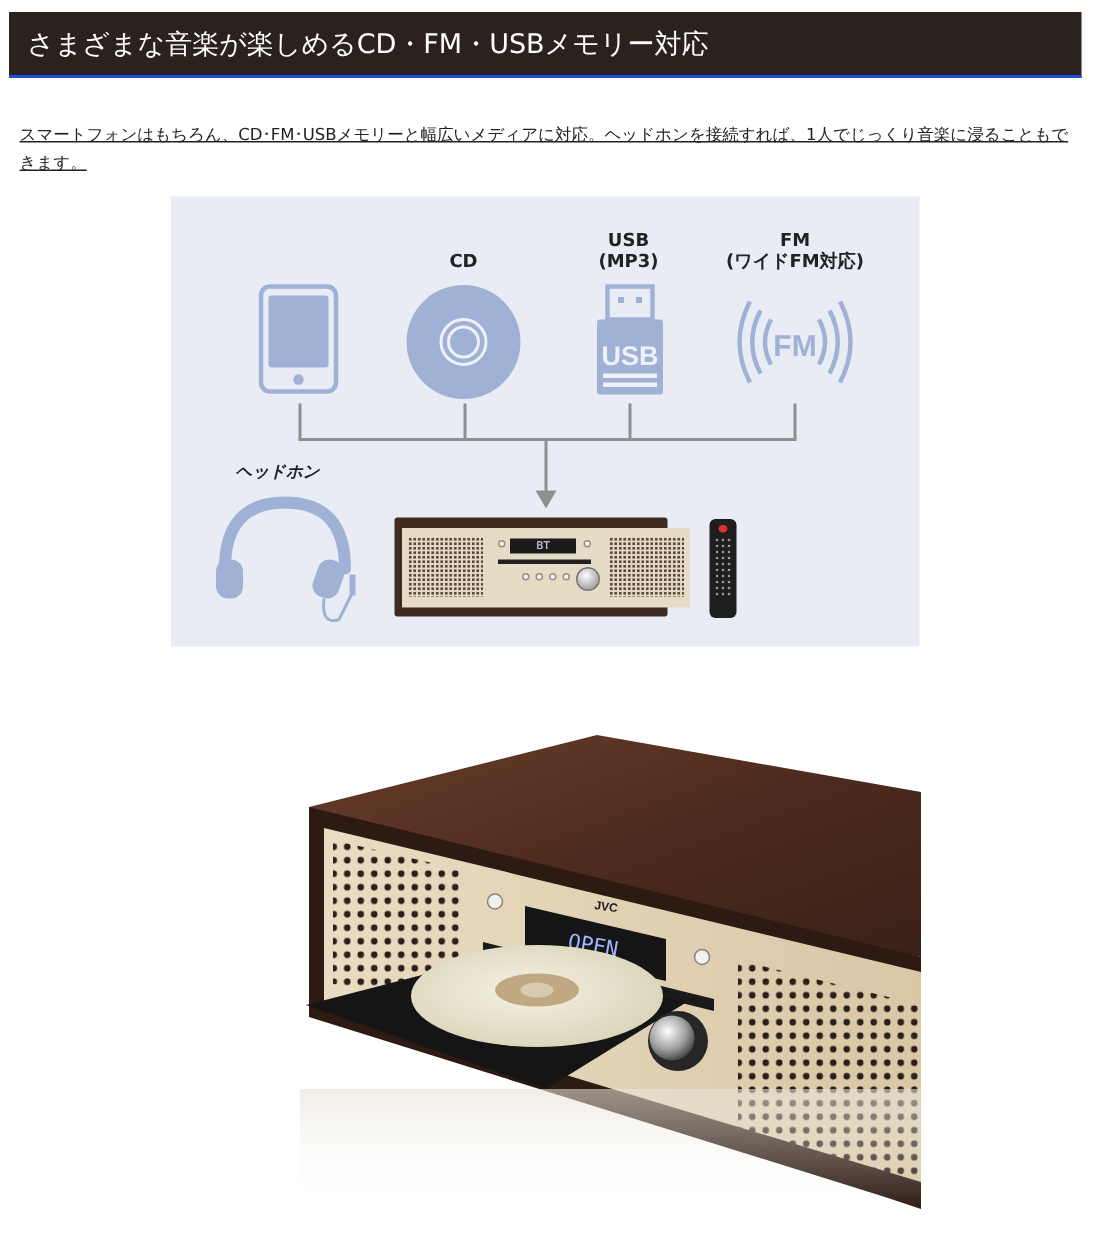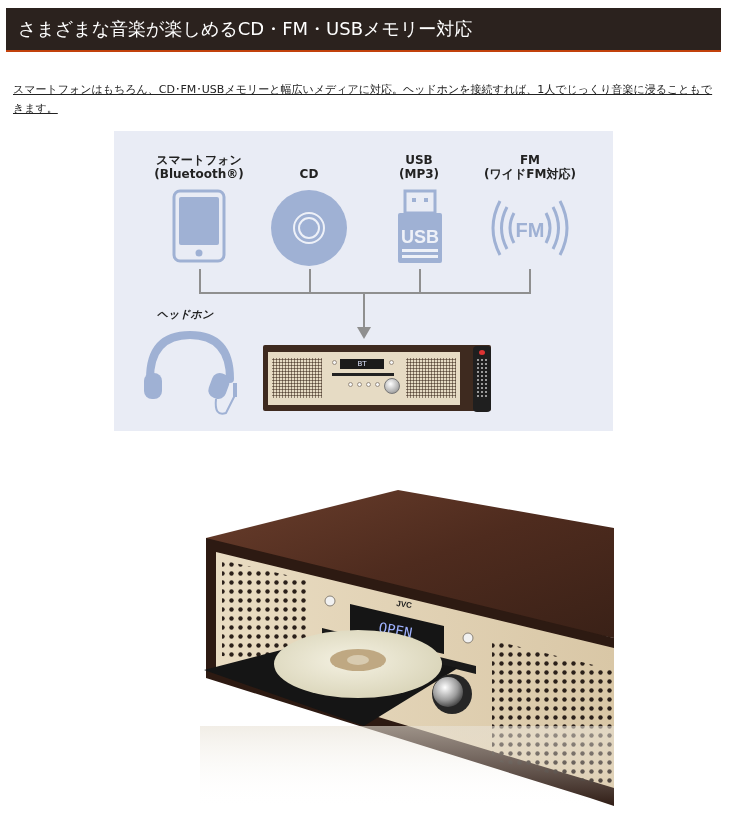--- a/index.html
+++ b/index.html
@@ -1,21 +1,21 @@
 <!DOCTYPE html>
 <html><head>
 <meta charset="utf-8">
 <style>
   * { box-sizing: border-box; margin: 0; padding: 0; }
   html, body { width: 733px; height: 826px; background: #ffffff; overflow: hidden; }
   body { position: relative; font-family: "DejaVu Sans", sans-serif; color: #222; }
 
   .header-bar {
     position: absolute; left: 6px; top: 8px; width: 715px; height: 44px;
-    background: #2b221e; border-bottom: 2px solid #c2410c;
+    background: #2b221e; border-bottom: 2px solid #1d4ed8;
     display: flex; align-items: center; padding-left: 12px;
   }
   .header-title { color: #ffffff; font-size: 18px; letter-spacing: 0px; white-space: nowrap; }
 
   .desc {
     position: absolute; left: 13px; top: 80px; width: 705px;
     font-size: 11px; line-height: 19px; color: #222; text-decoration: underline;
   }
 
   
@@ -30,21 +30,21 @@
   .icon-box { position: absolute; }
   .connector { position: absolute; background: #8f8f8f; }
   .arrow-head {
     position: absolute; width: 0; height: 0;
     border-left: 7px solid transparent; border-right: 7px solid transparent;
     border-top: 12px solid #8f8f8f;
   }
 
   
   .mini-stereo {
-    position: absolute; left: 149px; top: 214px; width: 228px; height: 66px;
+    position: absolute; left: 149px; top: 214px; width: 182px; height: 66px;
     background: #3e2a1f; border-radius: 2px;
   }
   .mini-front {
     position: absolute; left: 5px; top: 7px; width: 192px; height: 53px;
     background: #e6dbc4;
   }
   .mini-grille {
     position: absolute; top: 6px; width: 50px; height: 40px;
     background-image: radial-gradient(circle, #5b4a3c 0.9px, transparent 1.2px);
     background-size: 3px 3px;
@@ -81,24 +81,20 @@
 <body>
 
 <div class="header-bar">
   <span class="header-title">さまざまな音楽が楽しめるCD・FM・USBメモリー対応</span>
 </div>
 
 <p class="desc">スマートフォンはもちろん、CD･FM･USBメモリーと幅広いメディアに対応。ヘッドホンを接続すれば、1人でじっくり音楽に浸ることもできます。</p>
 
 <div class="diagram">
 
-  <div class="src-label" style="left:40px; top:22px; width:90px;">
-    <div>スマートフォン</div>
-    <div>(Bluetooth®)</div>
-  </div>
   <div class="src-label" style="left:165px; top:36px; width:60px;">
     <div>CD</div>
   </div>
   <div class="src-label" style="left:275px; top:22px; width:60px;">
     <div>USB</div>
     <div>(MP3)</div>
   </div>
   <div class="src-label" style="left:368px; top:22px; width:96px;">
     <div>FM</div>
     <div>(ワイドFM対応)</div>

